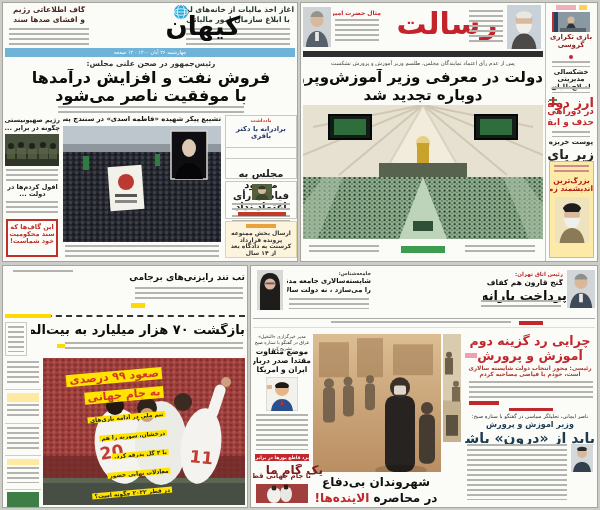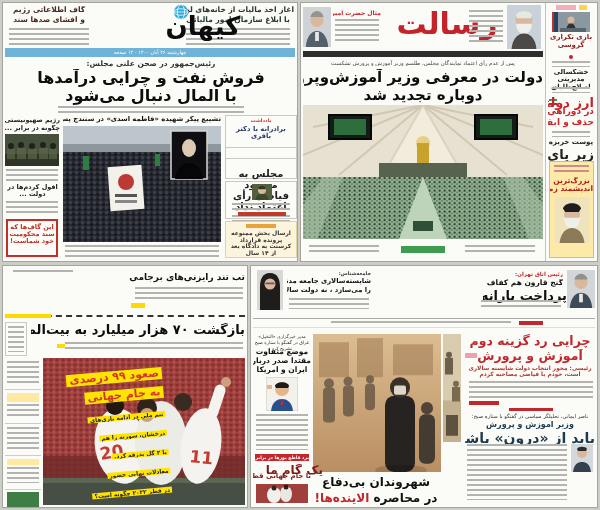--- a/index.html
+++ b/index.html
@@ -40,22 +40,22 @@
 
   <div class="abs rtl h c" style="left:3px;top:3px;width:86px;font-size:7.5px;color:#4a2a20">گاف اطلاعاتی رژیم</div>
   <div class="abs rtl h c" style="left:3px;top:13px;width:86px;font-size:7.5px;color:#4a2a20">و افشای صدها سند</div>
   <div class="abs tb" style="left:6px;top:25px;width:80px;height:17px"></div>
 
   <div class="abs" style="left:2px;top:45px;width:290px;height:9px;background:#6fb3d8">
     <div class="rtl c" style="font-size:5px;line-height:9px;color:#fff;white-space:nowrap;overflow:hidden">چهارشنبه ۲۶ آبان ۱۴۰۰ - ۱۲ صفحه</div>
   </div>
 
   <div class="abs rtl h c" style="left:0;top:57px;width:296px;font-size:7.5px;color:#333">رئیس‌جمهور در صحن علنی مجلس:</div>
-  <div class="abs rtl h c" style="left:0;top:66px;width:296px;font-size:16px;color:#0d0d0d">فروش نفت و چرایی درآمدها</div>
-  <div class="abs rtl h c" style="left:0;top:84px;width:296px;font-size:16px;color:#0d0d0d">با المال دنبال می‌شود</div>
+  <div class="abs rtl h c" style="left:0;top:66px;width:296px;font-size:16px;color:#0d0d0d">فروش نفت و افزایش درآمدها</div>
+  <div class="abs rtl h c" style="left:0;top:84px;width:296px;font-size:16px;color:#0d0d0d">با موفقیت ناصر می‌شود</div>
   <div class="abs tb" style="left:55px;top:103px;width:186px;height:8px"></div>
 
   <div class="abs rtl h c" style="left:2px;top:114px;width:55px;font-size:6.5px;color:#222">رژیم صهیونیستی</div>
   <div class="abs rtl h c" style="left:2px;top:122px;width:55px;font-size:6.5px;color:#222">چگونه در برابر ...</div>
   <span class="abs" style="left:2px;top:131px;width:54px;height:32px">
     <svg viewBox="0 0 54 32" width="54" height="32" preserveAspectRatio="none">
           <rect width="54" height="32" fill="#46503c"></rect>
           <rect y="20" width="54" height="12" fill="#2e3526"></rect>
           <g fill="#1f241a">
             <circle cx="6" cy="12" r="3"></circle>

